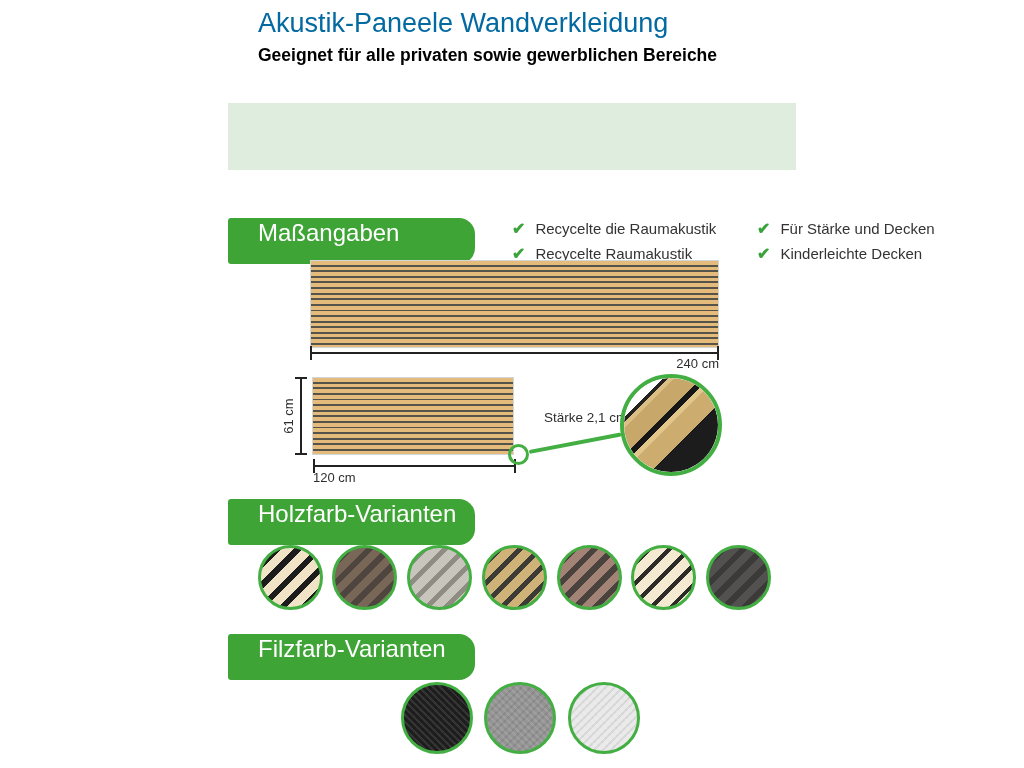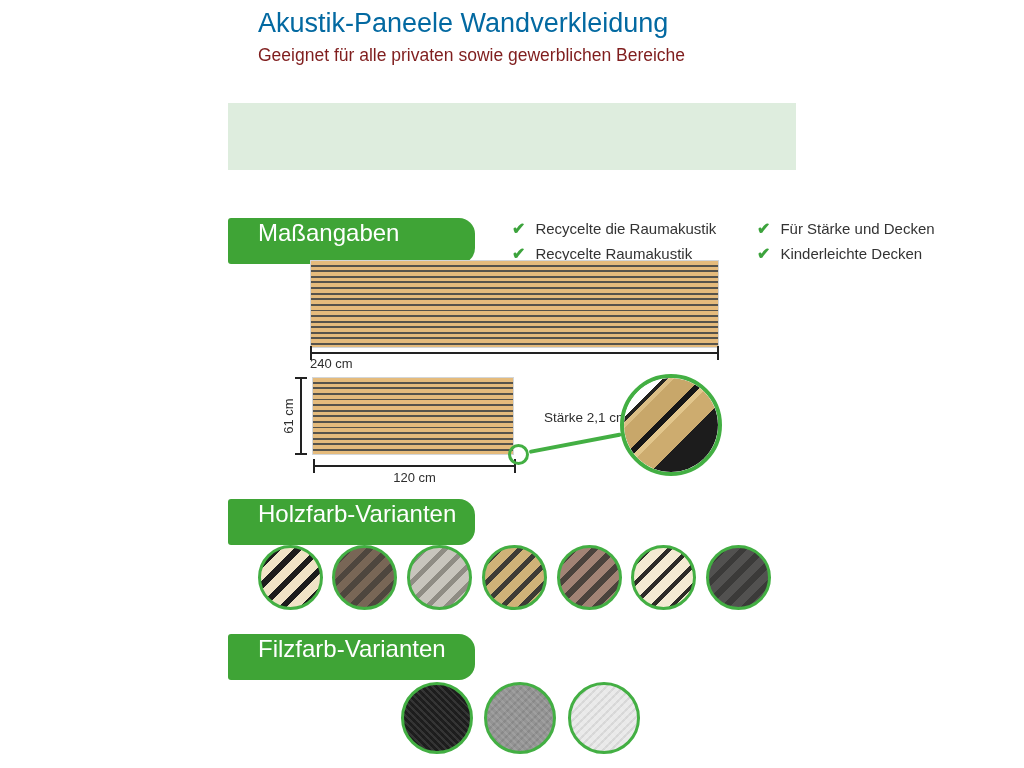--- a/index.html
+++ b/index.html
@@ -3,21 +3,21 @@
 <meta charset="utf-8">
 <style>
   html,body { margin:0; padding:0; background:#ffffff; }
   body { font-family:"Liberation Sans", sans-serif; }
   #stage { position:relative; width:1024px; height:768px; background:#fff; overflow:hidden; margin:0 auto; }
 
   .abs { position:absolute; }
 
   
   .title { left:258px; top:6px; font-size:27px; line-height:34px; color:#0369a1; font-weight:400; white-space:nowrap; }
-  .subtitle { left:258px; top:44px; font-size:17.5px; line-height:22px; color:#7f1d1d; font-weight:400; white-space:nowrap; }
+  .subtitle { left:258px; top:44px; font-size:17.5px; line-height:22px; color:#000000; font-weight:700; white-space:nowrap; }
 
   
   .feature-box { left:228px; top:103px; width:568px; height:67px; background:var(--feature_box_bg); }
   .feat { position:absolute; display:flex; align-items:center; gap:10px; height:18px; }
   .feat .check { color:var(--check_green); font-size:16px; font-weight:700; line-height:18px; }
   .feat .lbl { font-size:15px; color:#333; font-weight:500; line-height:18px; white-space:nowrap; }
   .feat.f1 { left:284px; top:117px; }
   .feat.f2 { left:529px; top:117px; }
   .feat.f3 { left:284px; top:142px; }
   .feat.f4 { left:529px; top:142px; }
@@ -41,22 +41,22 @@
   .dim-h { height:2px; background:#222; }
   .dim-h::before, .dim-h::after { content:""; position:absolute; width:2px; height:14px; top:-6px; background:#222; }
   .dim-h::before { left:0; } .dim-h::after { right:0; }
   .dim-v { width:2px; background:#222; }
   .dim-v::before, .dim-v::after { content:""; position:absolute; height:2px; width:12px; left:-5px; background:#222; }
   .dim-v::before { top:0; } .dim-v::after { bottom:0; }
   .dim-240 { left:310px; top:352px; width:409px; }
   .dim-120 { left:313px; top:465px; width:203px; }
   .dim-61  { left:300px; top:377px; height:78px; }
   .dim-label { font-size:13px; color:#2e2e2e; white-space:nowrap; }
-  .lab-240 { left:310px; top:356px; width:409px; text-align:left; }
-  .lab-120 { left:313px; top:470px; width:203px; text-align:center; }
+  .lab-240 { left:310px; top:356px; width:409px; text-align:right; }
+  .lab-120 { left:313px; top:470px; width:203px; text-align:left; }
   .lab-61  { left:288px; top:416px; transform:translate(-50%,-50%) rotate(-90deg); }
   .lab-thick { left:544px; top:410px; font-size:13.5px; color:#2e2e2e; white-space:nowrap; }
 
   
   .detail-marker { left:508px; top:444px; width:21px; height:21px; box-sizing:border-box;
                    border:3px solid var(--ring_green); border-radius:50%; background:transparent; }
   .detail-line { left:529px; top:450px; width:94px; height:3.5px; background:var(--ring_green);
                  transform:rotate(-10.8deg); transform-origin:left center; border-radius:2px; }
   .magnifier { left:620px; top:374px; width:102px; height:102px; box-sizing:border-box;
                border:4px solid var(--ring_green); border-radius:50%; background:#fff; overflow:hidden; }

